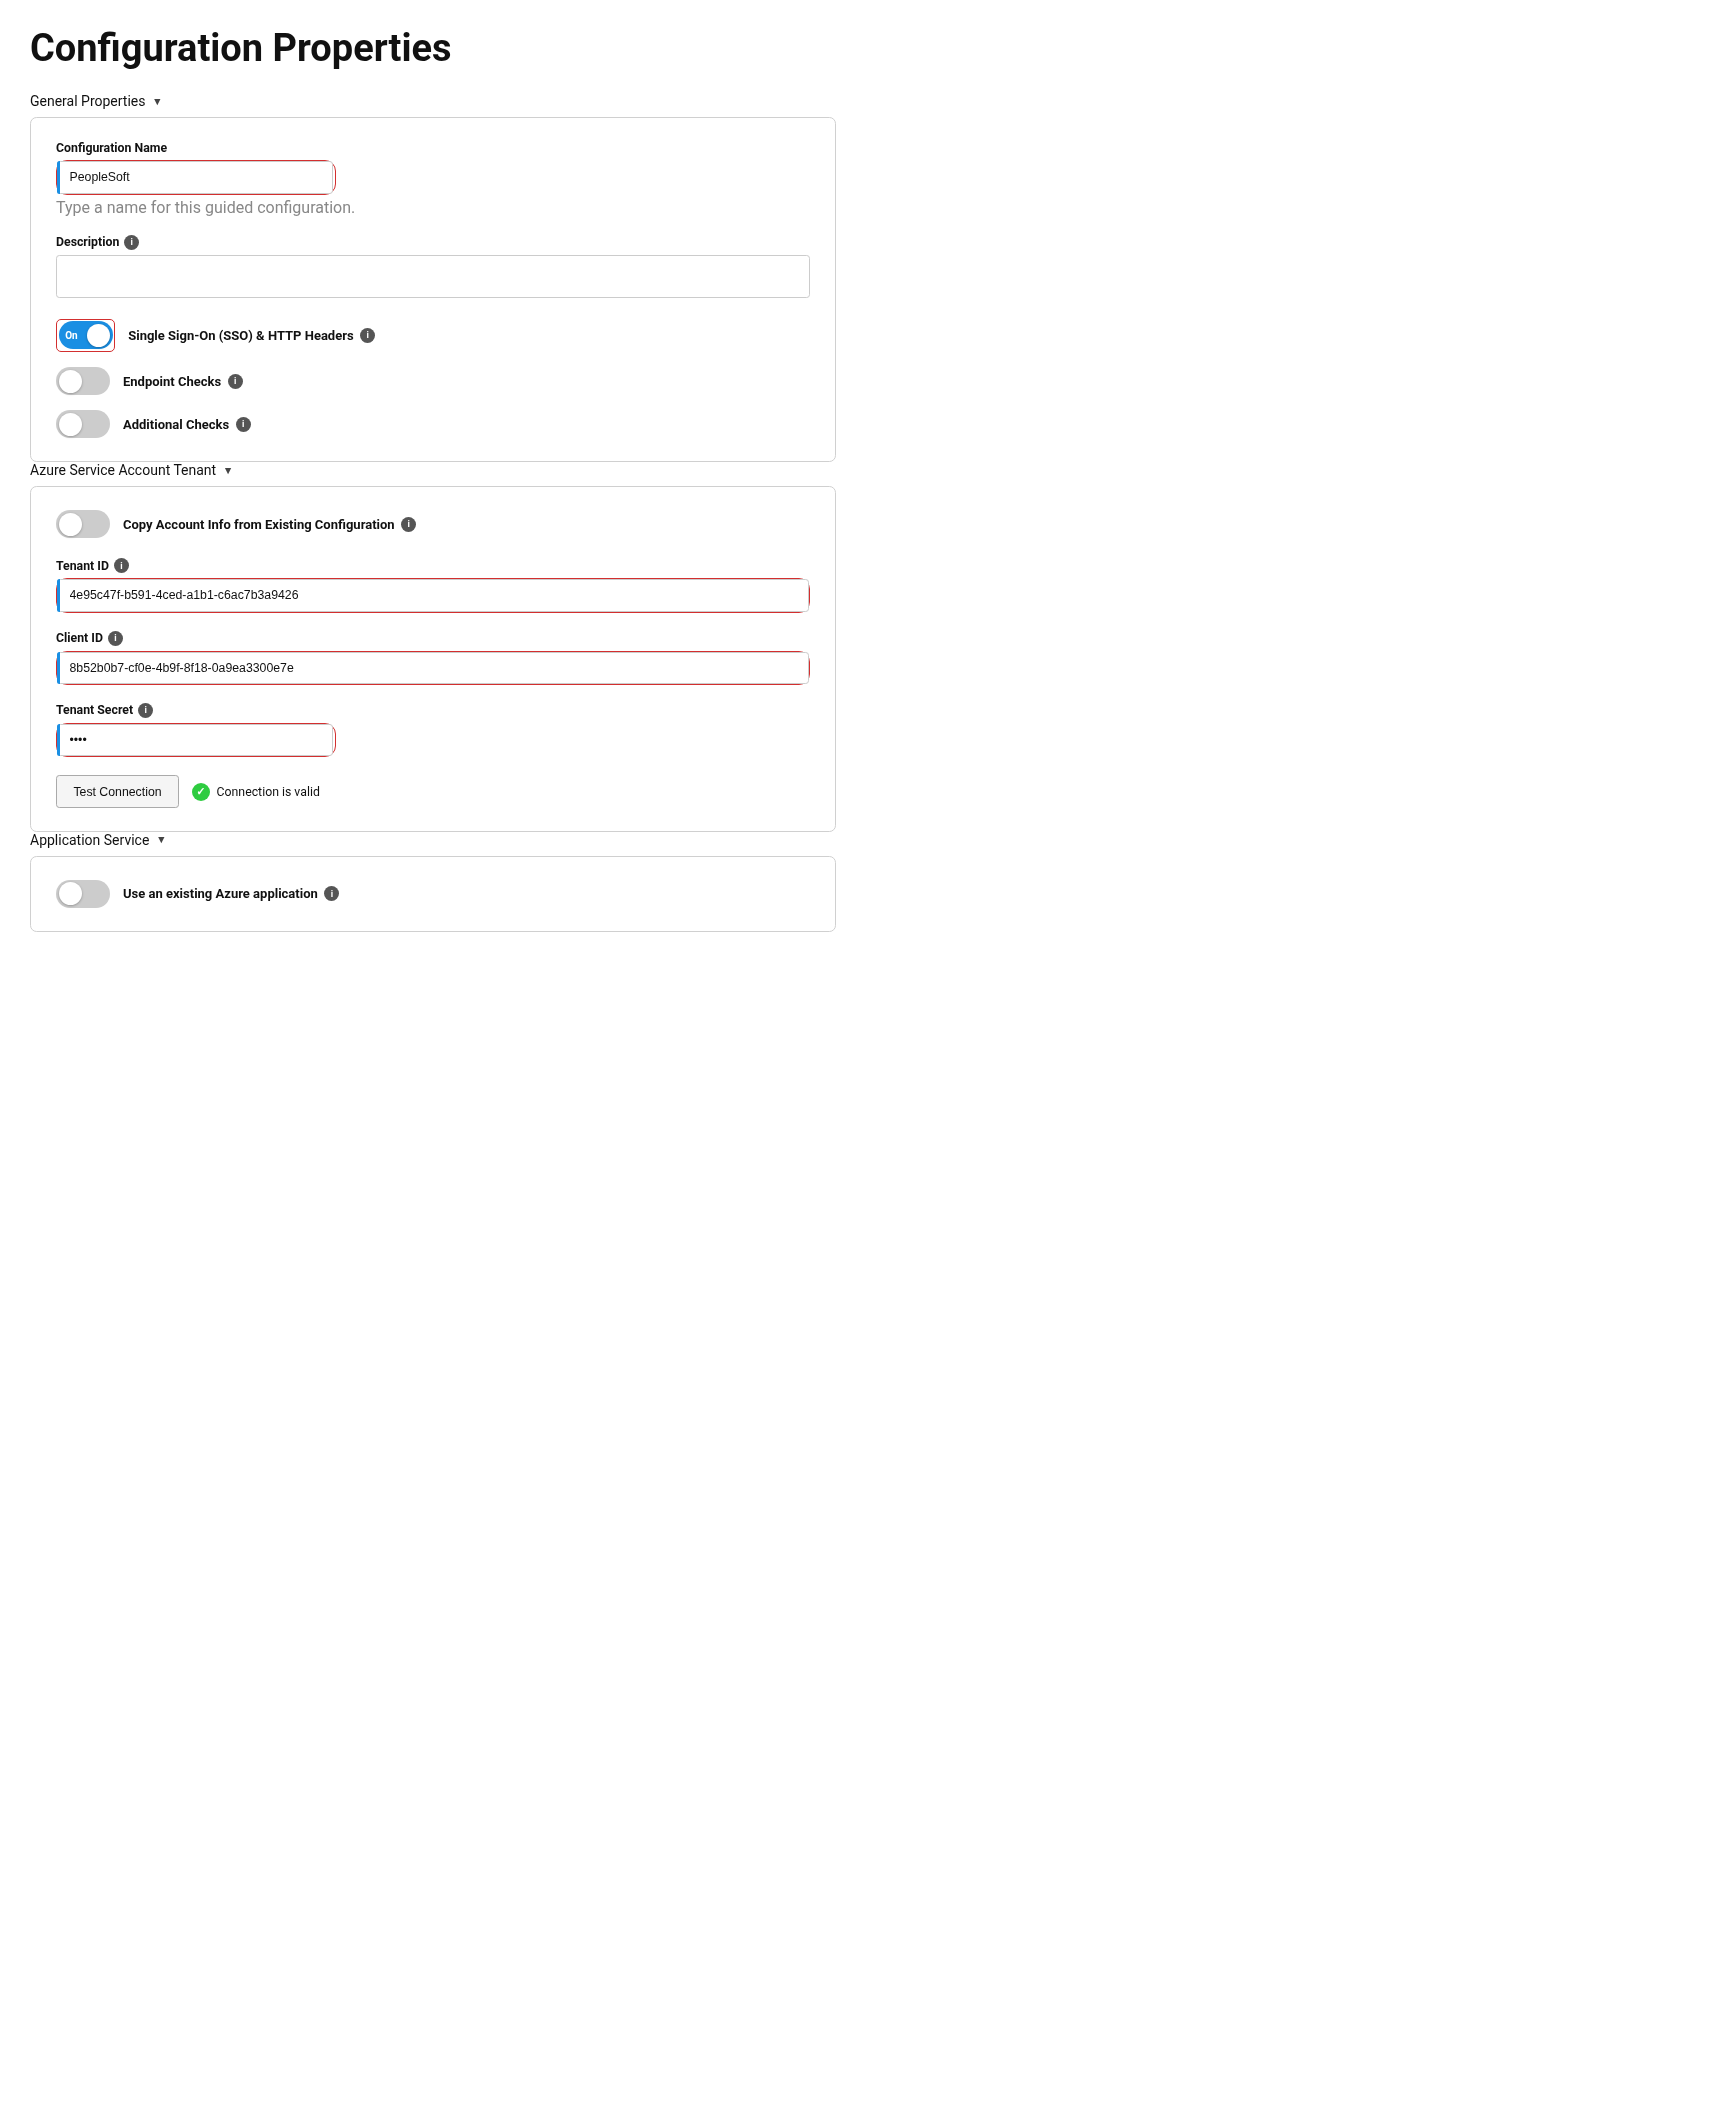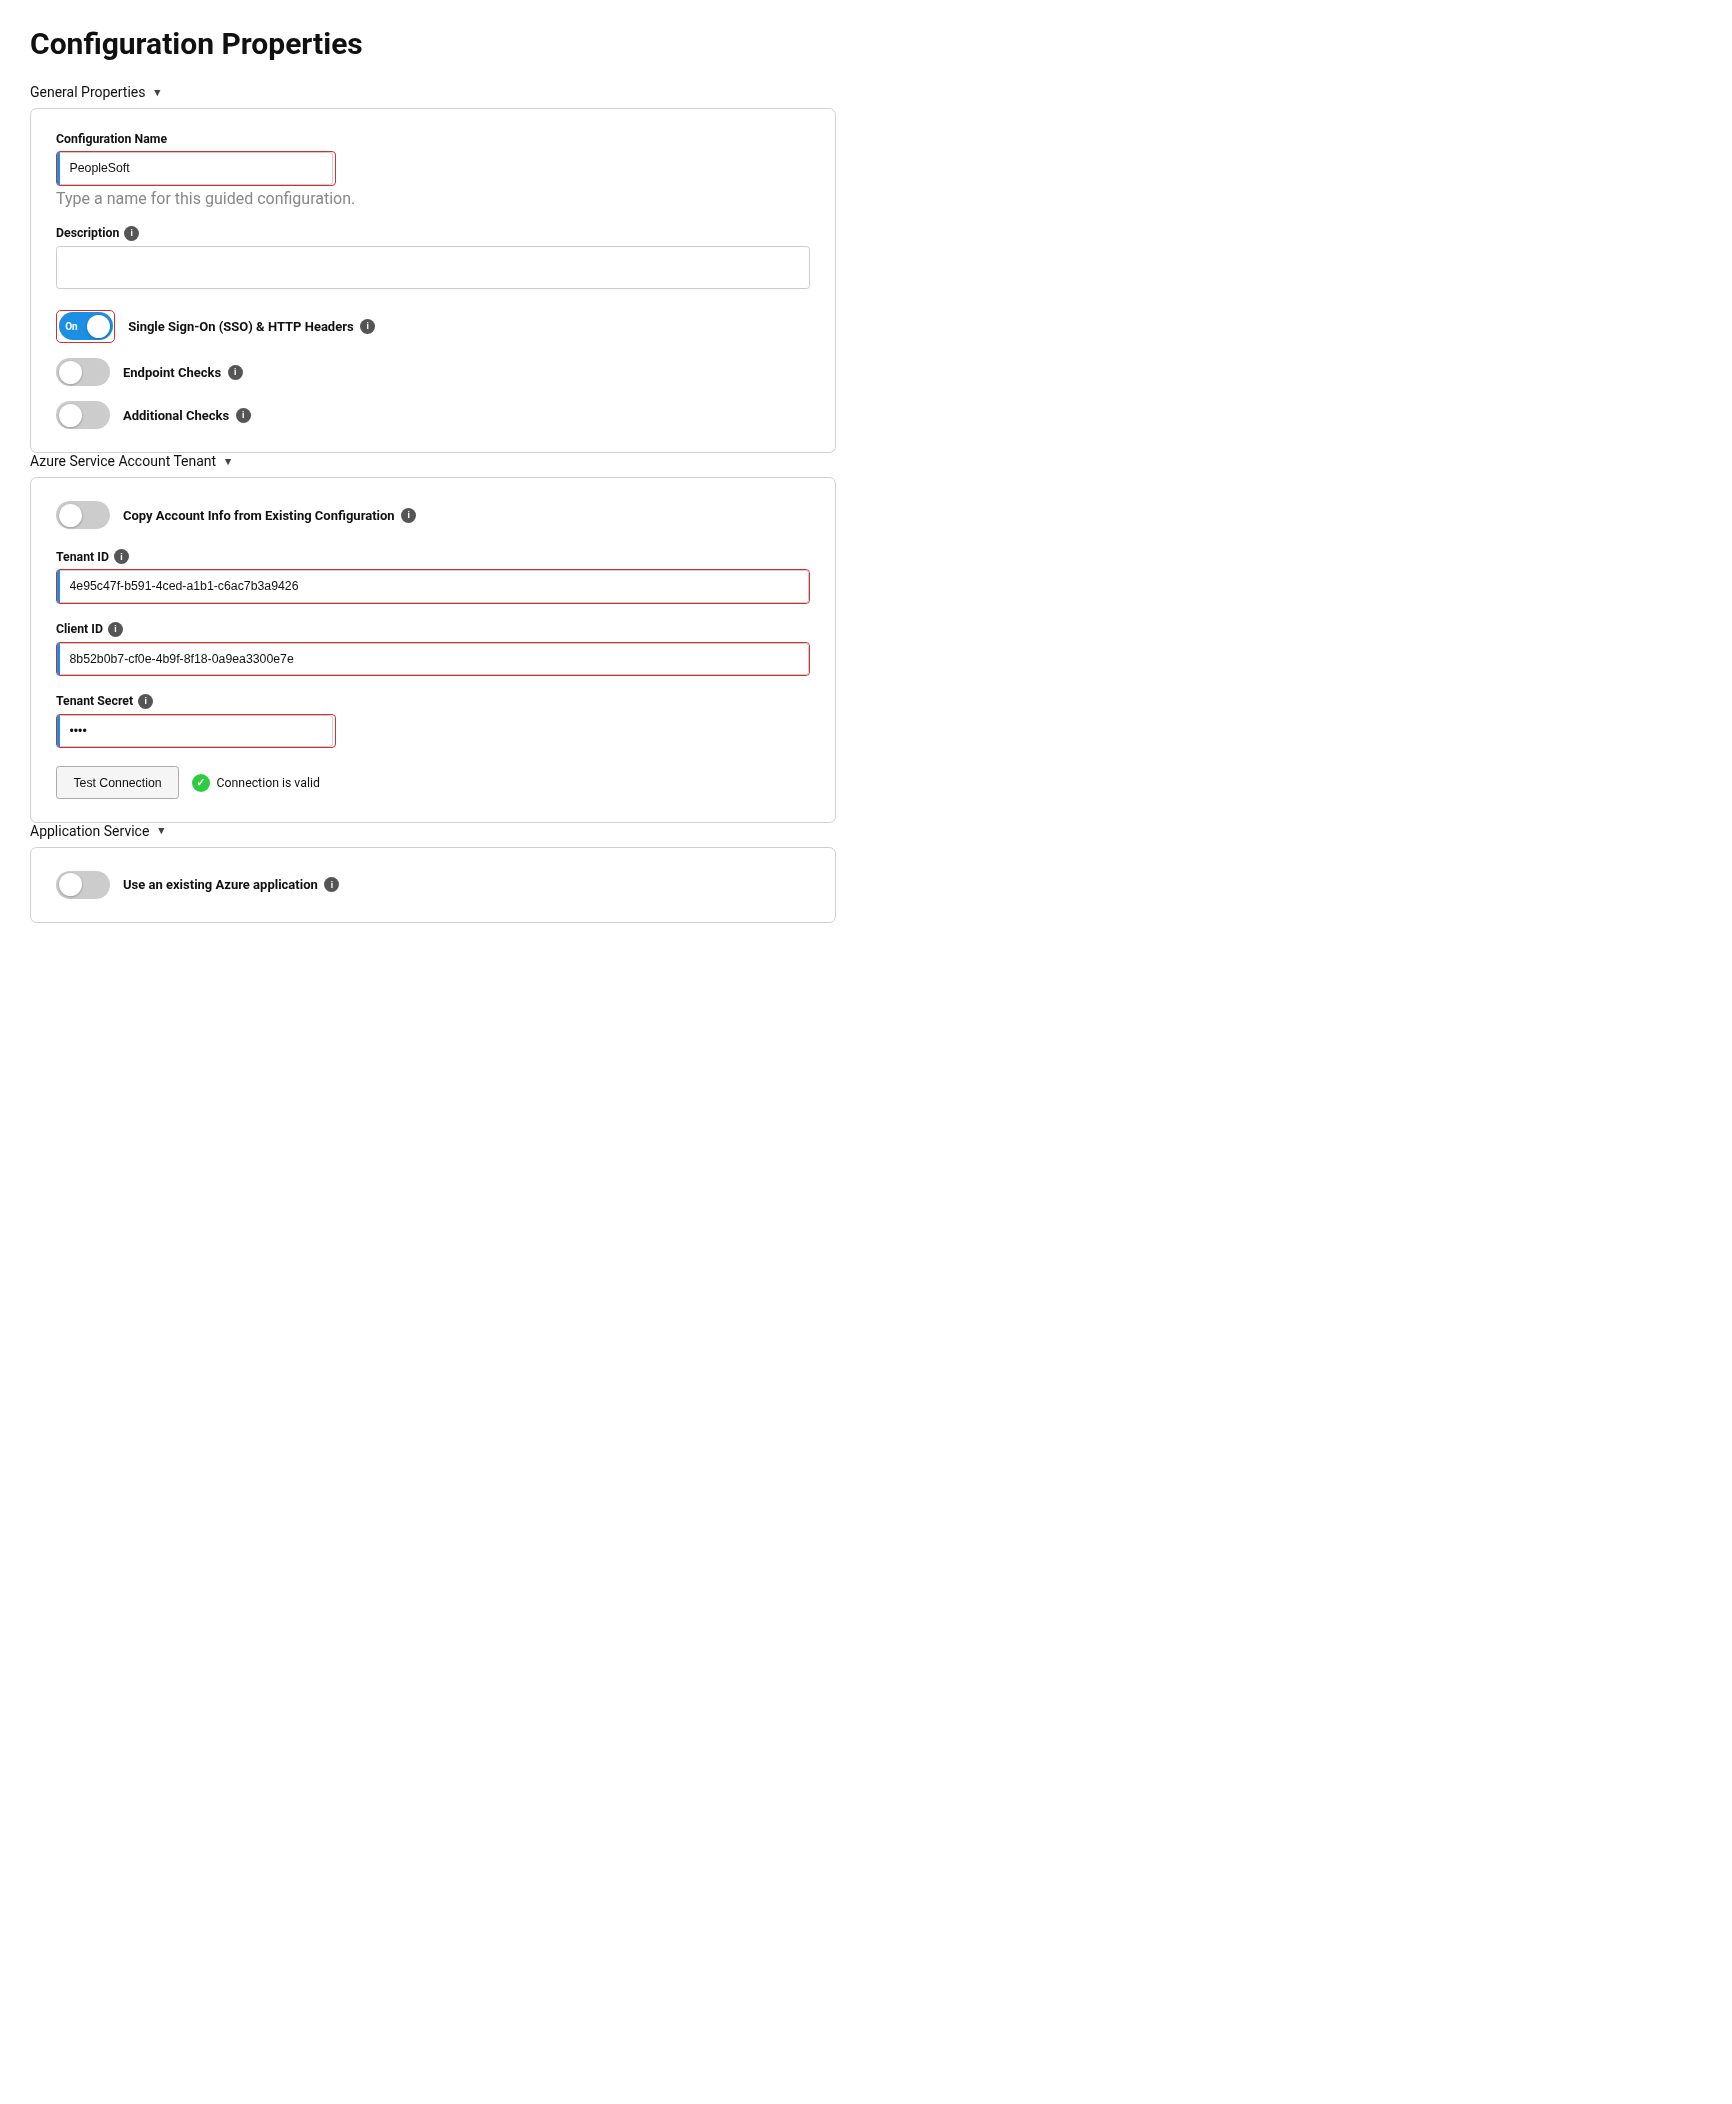--- a/index.html
+++ b/index.html
@@ -5,21 +5,21 @@
     * { box-sizing: border-box; margin: 0; padding: 0; }
     body {
       font-family: -apple-system, BlinkMacSystemFont, 'Segoe UI', Roboto, Arial, sans-serif;
       background: #fff;
       color: #1a1a1a;
       padding: 26px 30px;
       max-width: 866px;
     }
 
     h1.page-title {
-      font-size: 30px;
+      font-size: 38px;
       font-weight: 700;
       color: #111;
       margin-bottom: 23px;
     }
 
     .section-header {
       display: flex;
       align-items: center;
       gap: 6.6px;
       font-size: 14px;
@@ -152,21 +152,21 @@
       font-weight: 700;
       color: #111;
       display: flex;
       align-items: center;
       gap: 6.6px;
     }
 
     
     .red-outline {
       border: 1.6px solid #d32f2f;
-      border-radius: 4px;
+      border-radius: 11px;
       display: inline-block;
     }
     .red-outline-toggle {
       border: 1.6px solid #d32f2f;
       border-radius: 5px;
       display: inline-block;
       padding: 1.6px;
     }
 
     .input-with-blue-bar {

